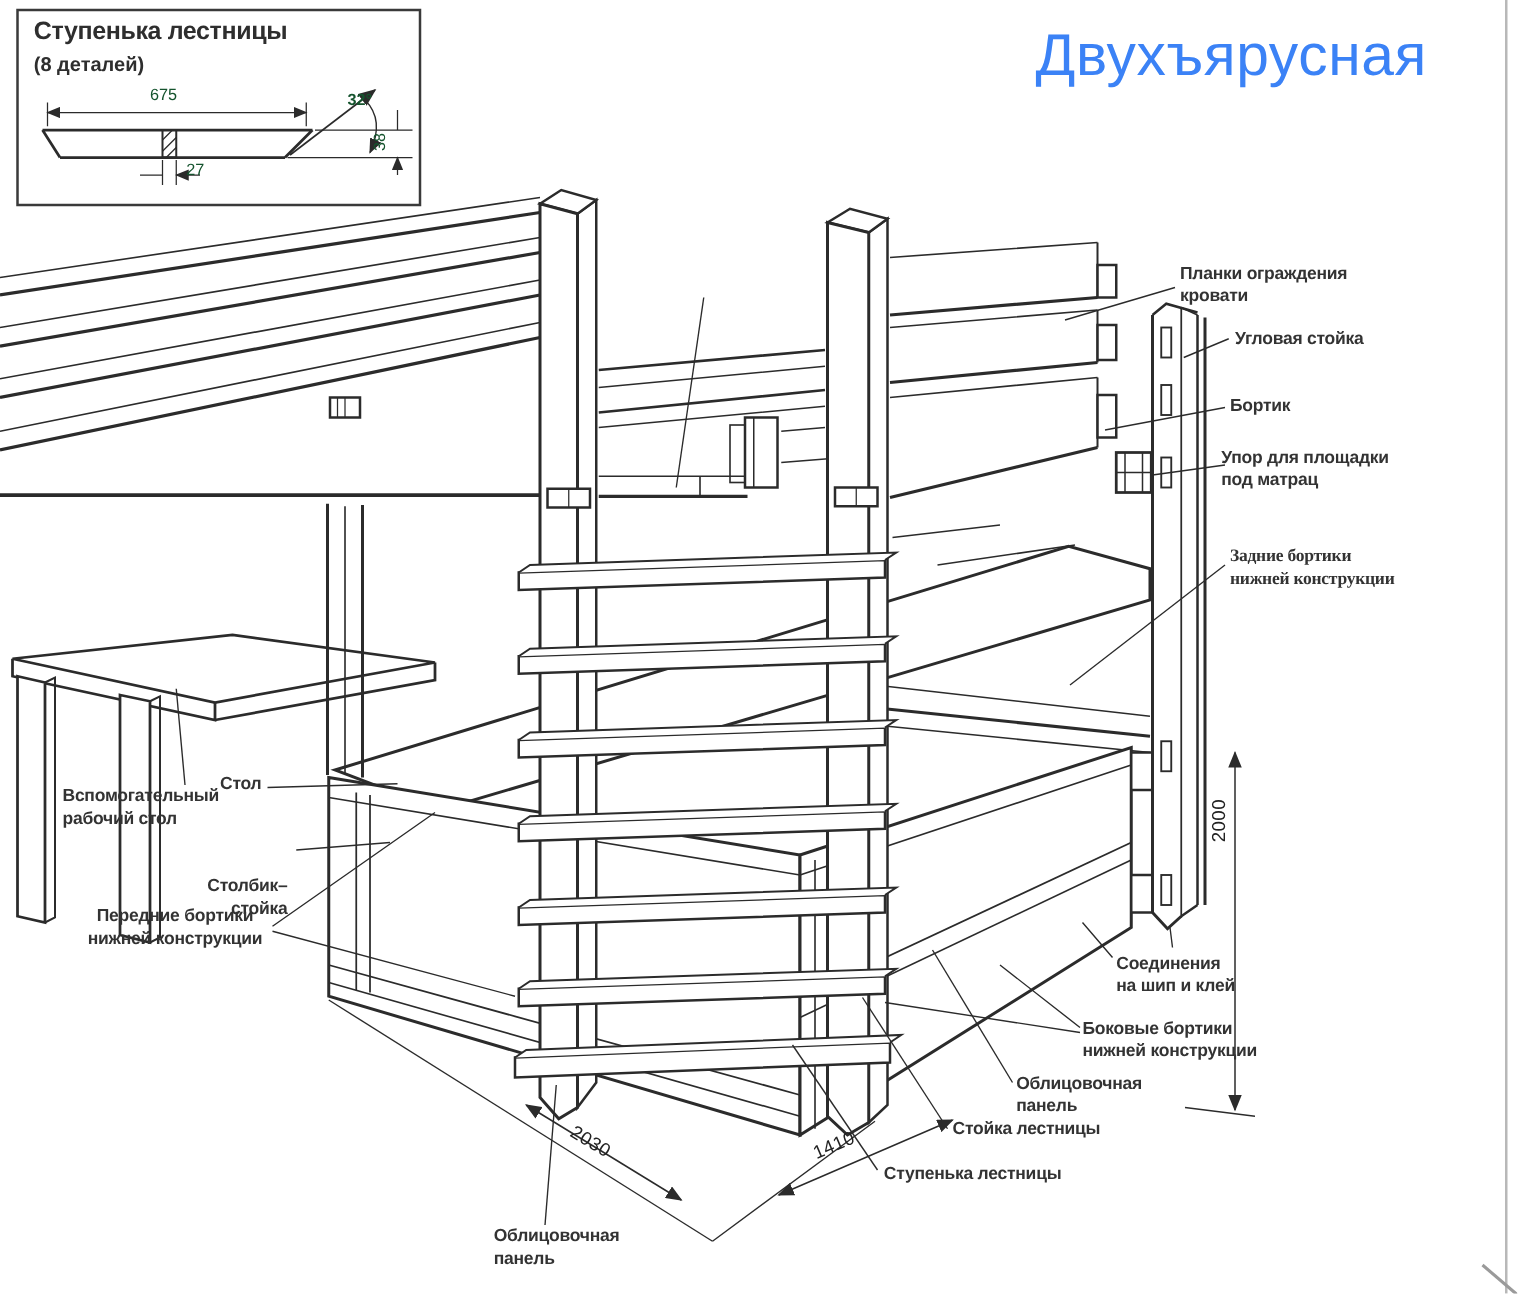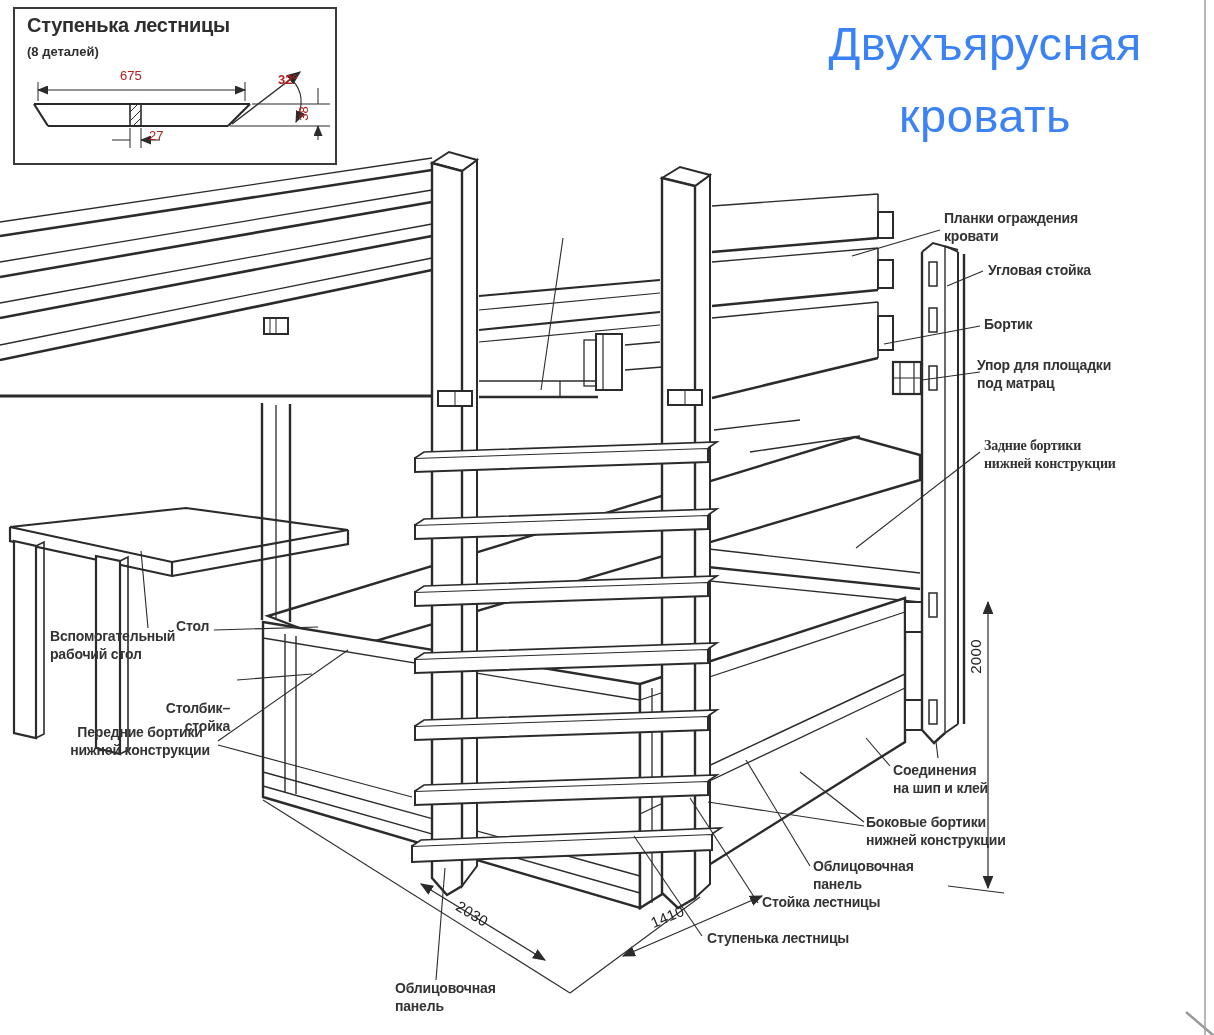--- a/index.html
+++ b/index.html
@@ -2,26 +2,26 @@
 <html><head>
 <meta charset="utf-8">
 <style>
   html,body{margin:0;padding:0;background:#fff;}
   #stage{position:relative;width:1214px;height:1035px;background:#fff;overflow:hidden;
          font-family:"Liberation Sans",sans-serif;color:#333;}
   svg{position:absolute;left:0;top:0;}
   .label{position:absolute;font-weight:bold;font-size:14px;line-height:1.32;
          letter-spacing:-0.2px;color:#333;white-space:pre-line;}
   .dim{position:absolute;font-size:15px;color:#222;letter-spacing:0.3px;}
-  .dim-sm{position:absolute;font-size:13px;color:#b91c1c;}
+  .dim-sm{position:absolute;font-size:13px;color:#14532d;}
   .rot{transform-origin:center center;}
   #main-title{position:absolute;left:760px;top:8px;width:450px;text-align:center;
               font-size:47px;line-height:72px;font-weight:400;color:#3b82f6;letter-spacing:0.5px;}
   #inset-title{position:absolute;left:27px;top:14px;font-size:20px;font-weight:bold;color:#2e2e2e;letter-spacing:-0.3px;}
-  #inset-sub{position:absolute;left:27px;top:44px;font-size:13px;font-weight:bold;color:#2e2e2e;}
+  #inset-sub{position:absolute;left:27px;top:44px;font-size:16px;font-weight:bold;color:#2e2e2e;}
   .ra{text-align:right;}
   .ca{text-align:center;}
 </style>
 </head>
 <body>
 
 <div id="stage">
 
   <svg width="1214" height="1035" viewBox="0 0 1214 1035">
     <defs>
@@ -199,21 +199,21 @@
       </g>
 
       <g>
         <path d="M1205,0 L1205,1035" stroke="#b8b8b8" stroke-width="2"></path>
         <path d="M1186,1012 L1214,1036" stroke="#9a9a9a" stroke-width="2.5"></path>
       </g>
     </g>
   </svg>
 
   <div id="main-title"><span>Двухъярусная</span><br>
-    <span>кровать</span></div>
+    </div>
 
   <div id="inset-title">Ступенька лестницы</div>
   <div id="inset-sub">(8 деталей)</div>
   <div class="dim-sm" style="left:120px;top:68px;">675</div>
   <div class="dim-sm" style="left:149px;top:128px;">27</div>
   <div class="dim-sm rot" style="left:296px;top:106px;transform:rotate(-90deg);">38</div>
   <div class="dim-sm" style="left:278px;top:72px;font-weight:bold;">32°</div>
 
   <div class="label" style="left:944px;top:209px;">Планки ограждения
 кровати</div>

